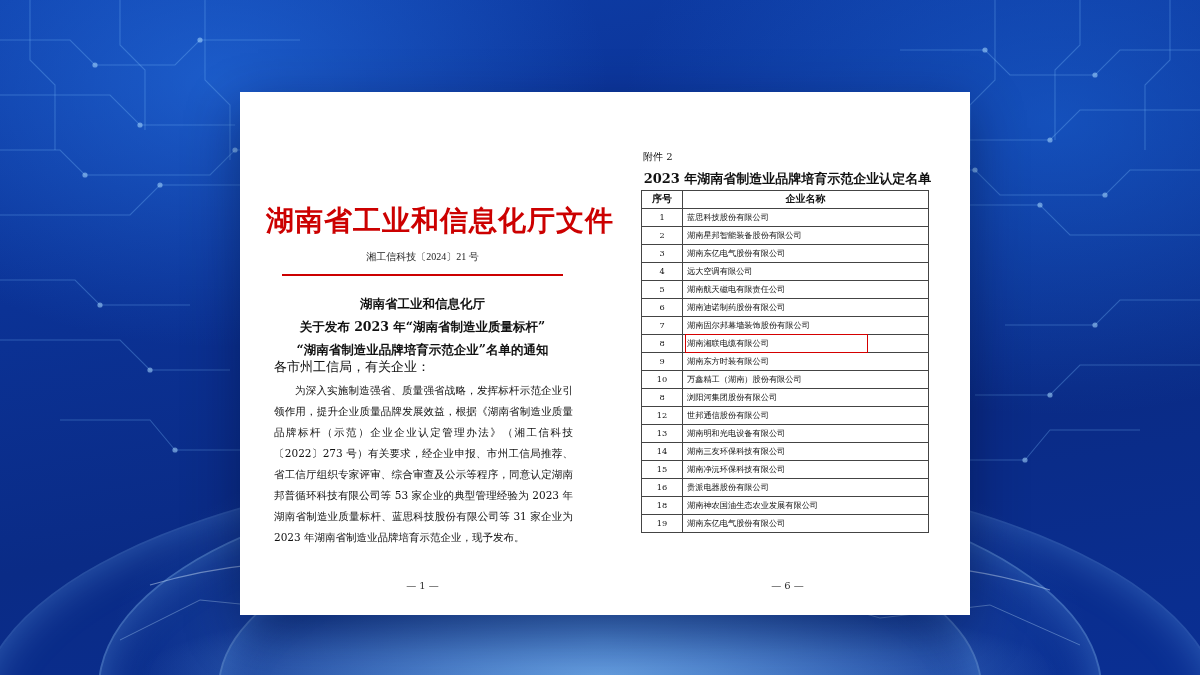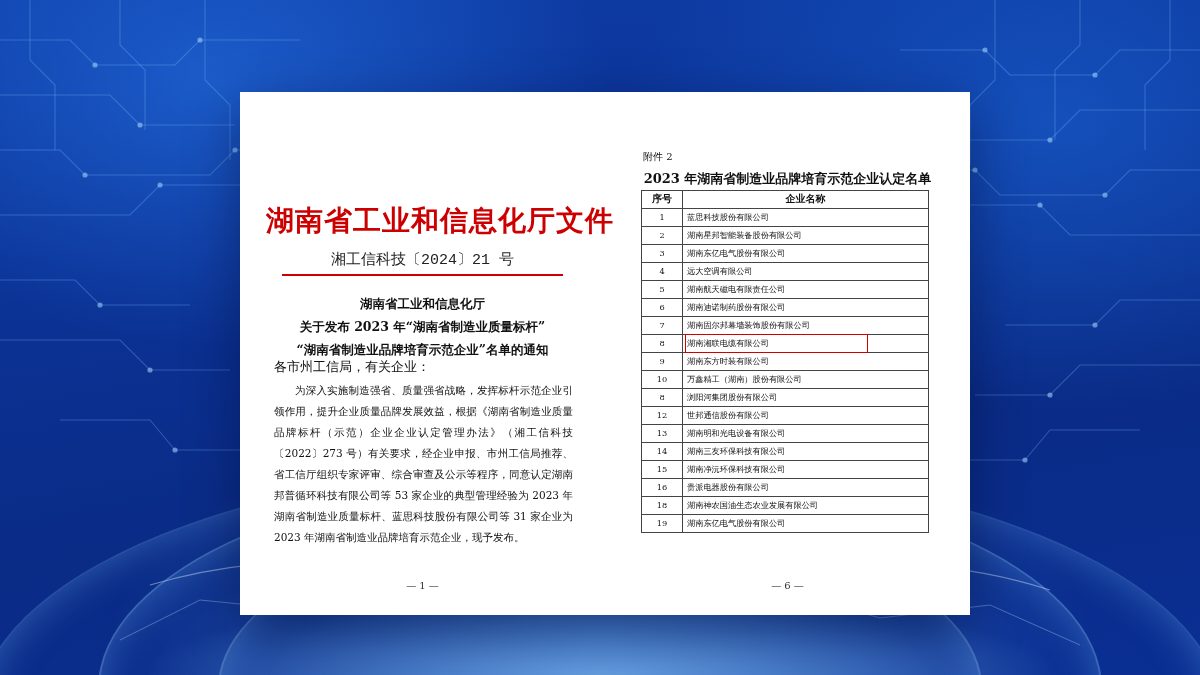--- a/index.html
+++ b/index.html
@@ -46,21 +46,21 @@
   
   .doc-title{
     position:absolute;left:26px;right:26px;top:110px;
     text-align:center;color:#cc0000;
     font-family:"DejaVu Serif", serif;
     font-weight:bold;font-size:28px;letter-spacing:1px;
     white-space:nowrap;
   }
   .doc-number{
     position:absolute;left:0;right:0;top:158px;text-align:center;
-    font-family:Liberation Mono, monospace;font-size:15px;color:#222;
+    font-family:Liberation Serif, serif;font-size:10px;color:#222;
   }
   .red-rule{
     position:absolute;left:42px;right:42px;top:182px;height:2px;background:#cc0000;
   }
   .doc-head{
     position:absolute;left:30px;right:30px;top:200px;text-align:center;
     font-family:"DejaVu Serif", serif;color:#111;
   }
   .doc-head div{font-size:12.5px;font-weight:bold;line-height:1.85;}
   .doc-salute{

